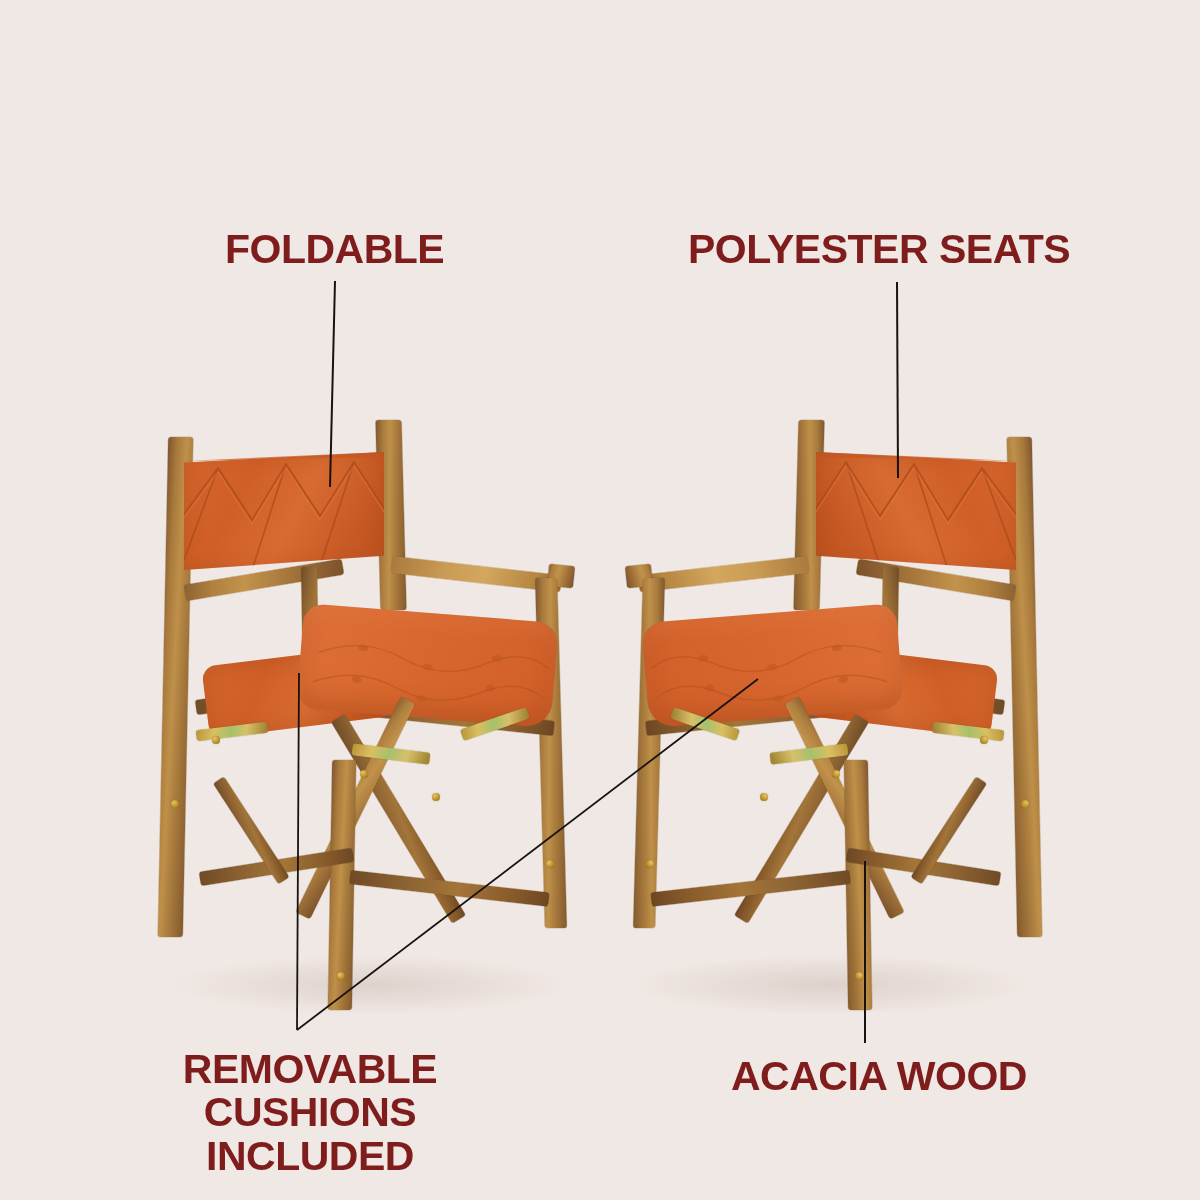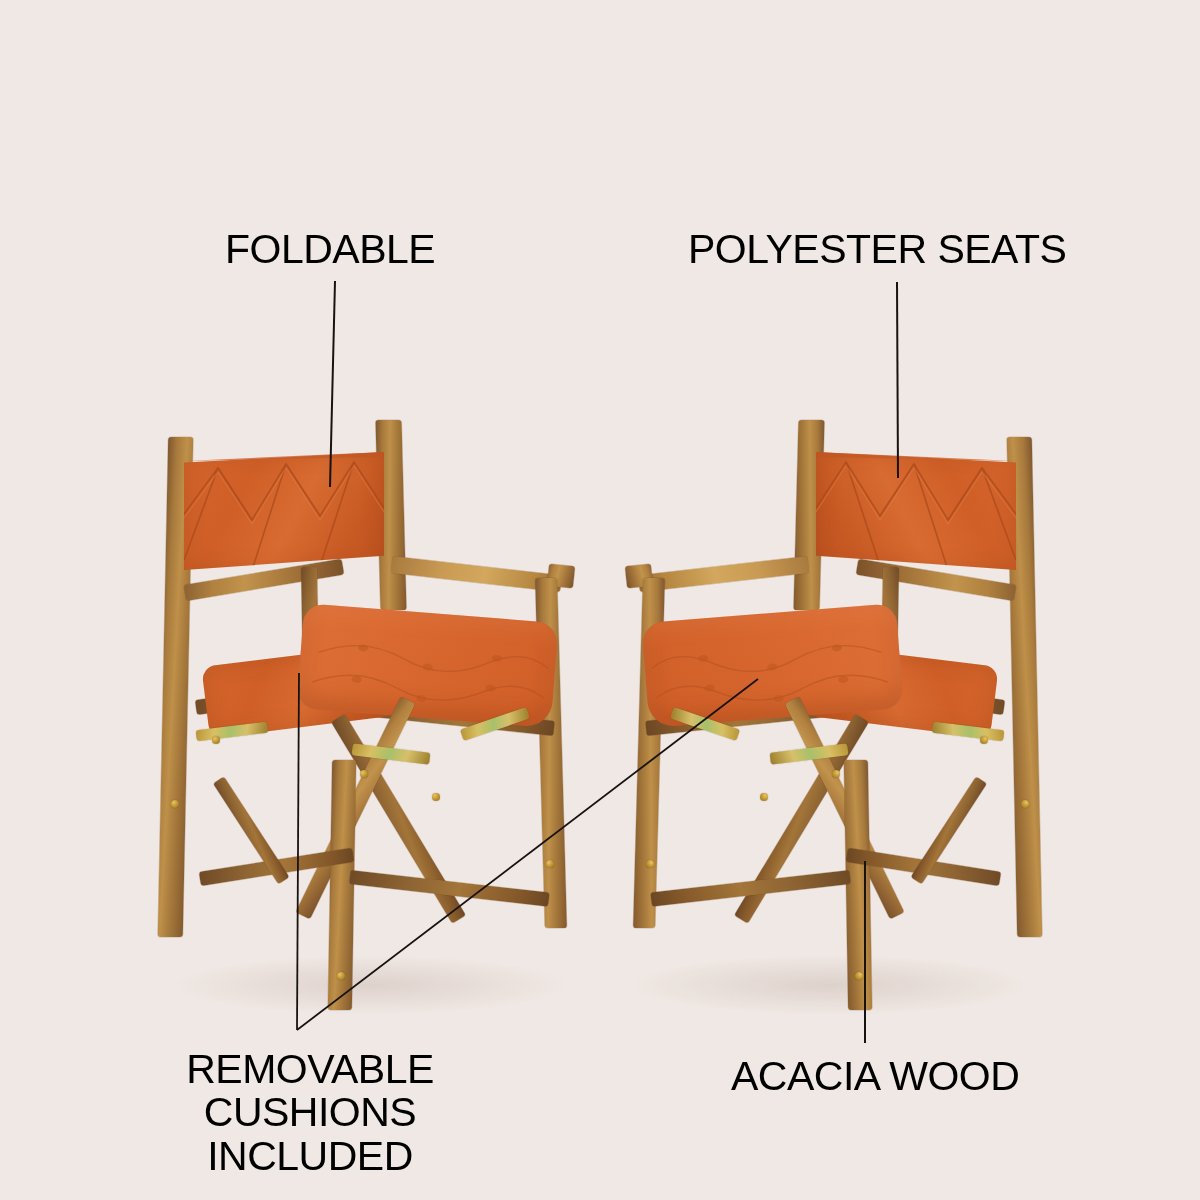--- a/index.html
+++ b/index.html
@@ -7,23 +7,23 @@
     width:1200px;height:1200px;
     background:#f0e8e4;
     font-family:"Liberation Sans", sans-serif;
     overflow:hidden;
   }
   #stage{position:relative;width:1200px;height:1200px;background:#f0e8e4;}
 
   
   .callout{
     position:absolute;
-    color:#000000;
+    color:#7f1d1d;
     font-family:"Liberation Sans", sans-serif;
-    font-weight:400;
+    font-weight:700;
     letter-spacing:-0.5px;
     white-space:nowrap;
     line-height:1.06;
   }
   #lbl-foldable{left:225px;top:228px;font-size:41px;}
   #lbl-polyester{left:688px;top:228px;font-size:41px;}
   #lbl-acacia{left:731px;top:1055px;font-size:41px;}
   #lbl-cushions{left:110px;top:1048px;font-size:41px;text-align:center;white-space:normal;width:400px;}
   #lbl-cushions .l2{display:block;}
 

